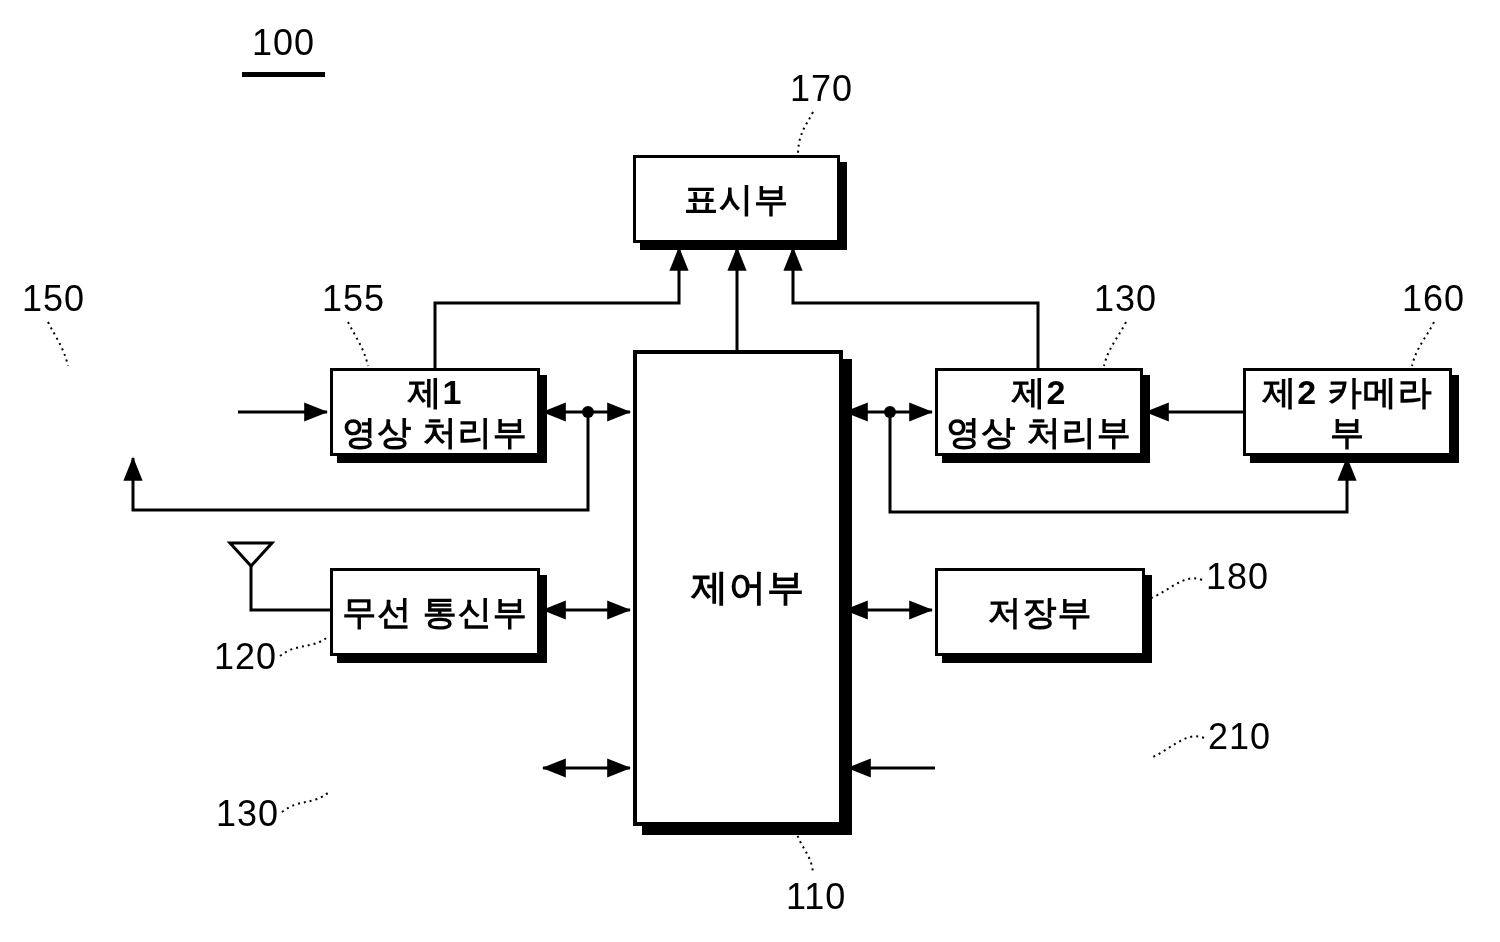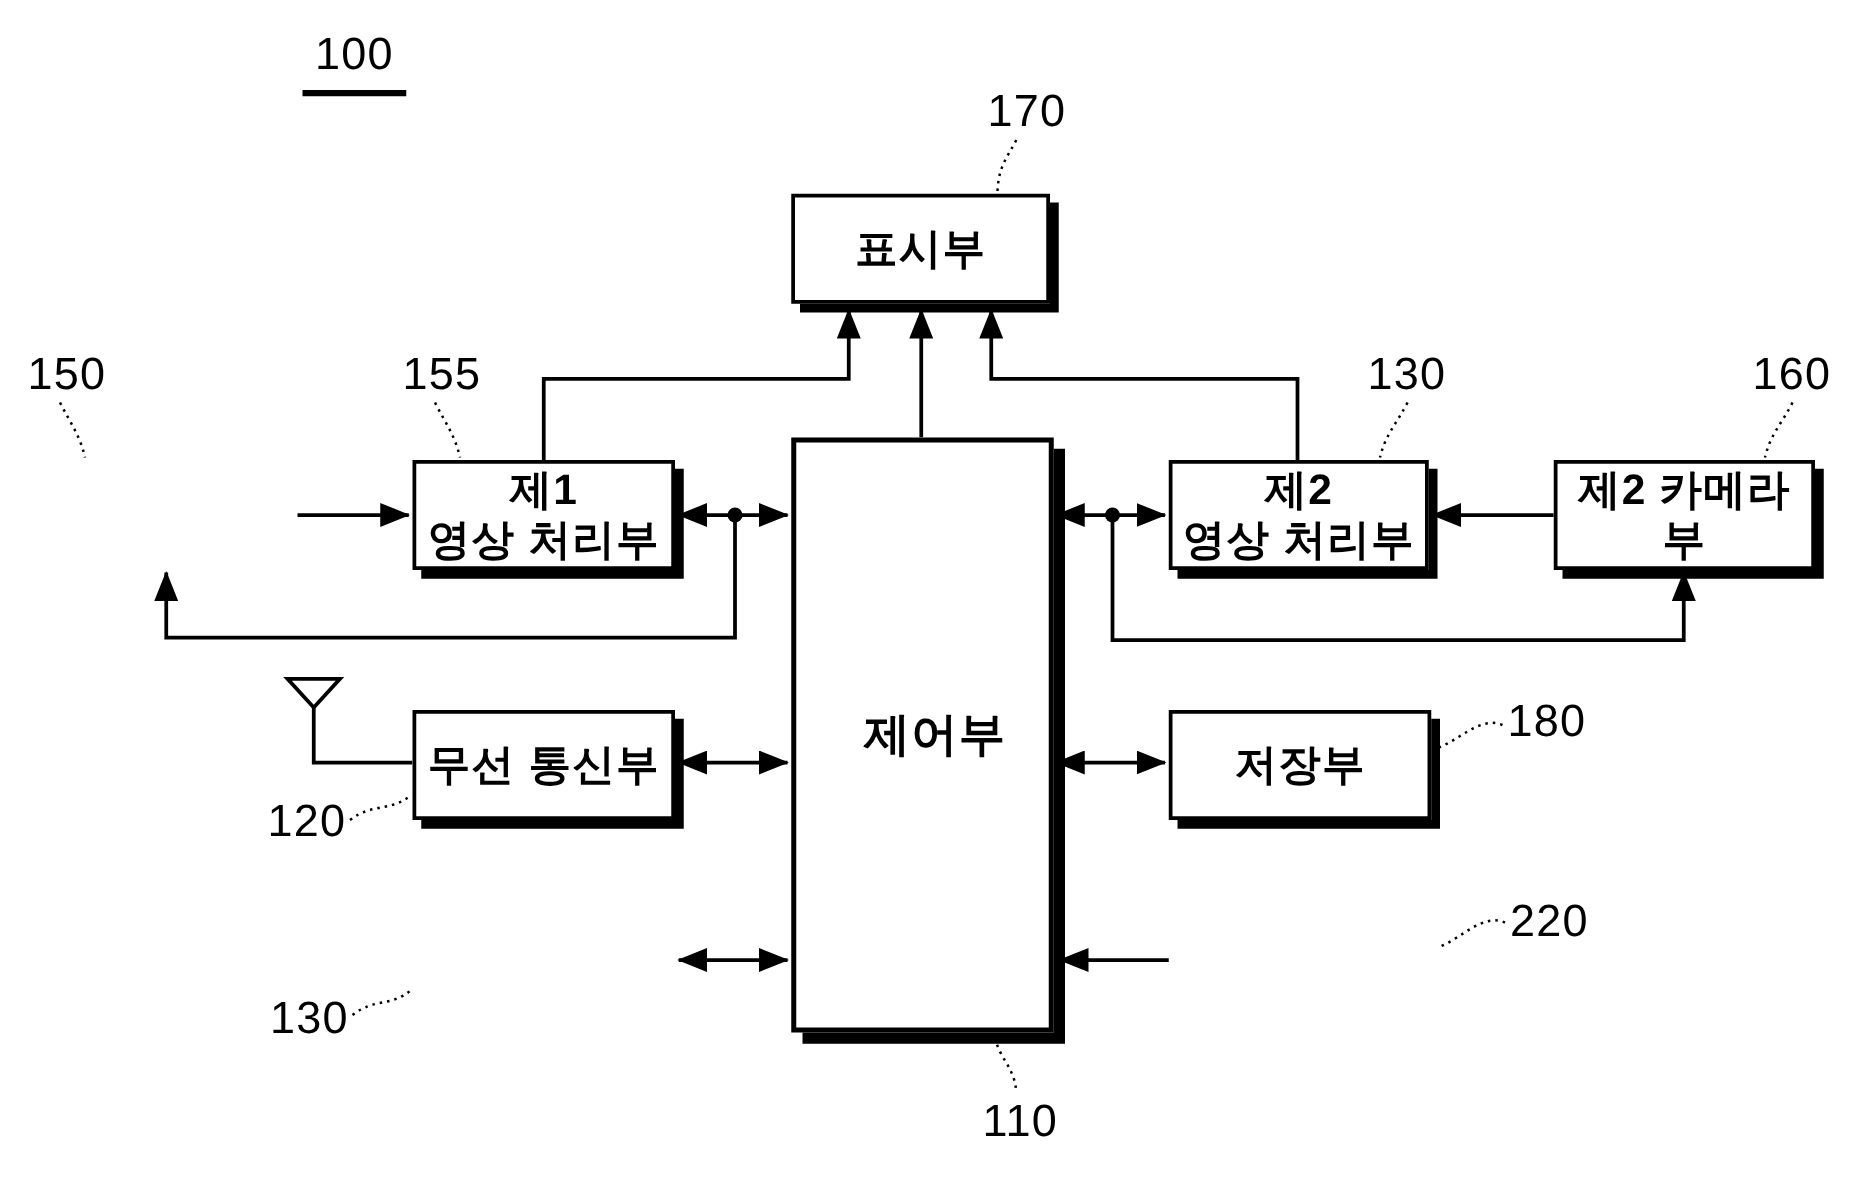--- a/index.html
+++ b/index.html
@@ -148,16 +148,16 @@
   <div class="ref fig-num" style="left:242px; top:22px;">100</div>
 
   <div class="ref" style="left:790px; top:68px;">170</div>
   <div class="ref" style="left:22px;  top:278px;">150</div>
   <div class="ref" style="left:322px; top:278px;">155</div>
   <div class="ref" style="left:1094px;top:278px;">130</div>
   <div class="ref" style="left:1402px;top:278px;">160</div>
   <div class="ref" style="left:214px; top:636px;">120</div>
   <div class="ref" style="left:1206px;top:556px;">180</div>
   <div class="ref" style="left:216px; top:793px;">130</div>
-  <div class="ref" style="left:1208px;top:716px;">220</div>
+  <div class="ref" style="left:1208px;top:716px;">210</div>
   <div class="ref" style="left:786px; top:876px;">110</div>
 
 </div>
 
 </body></html>

